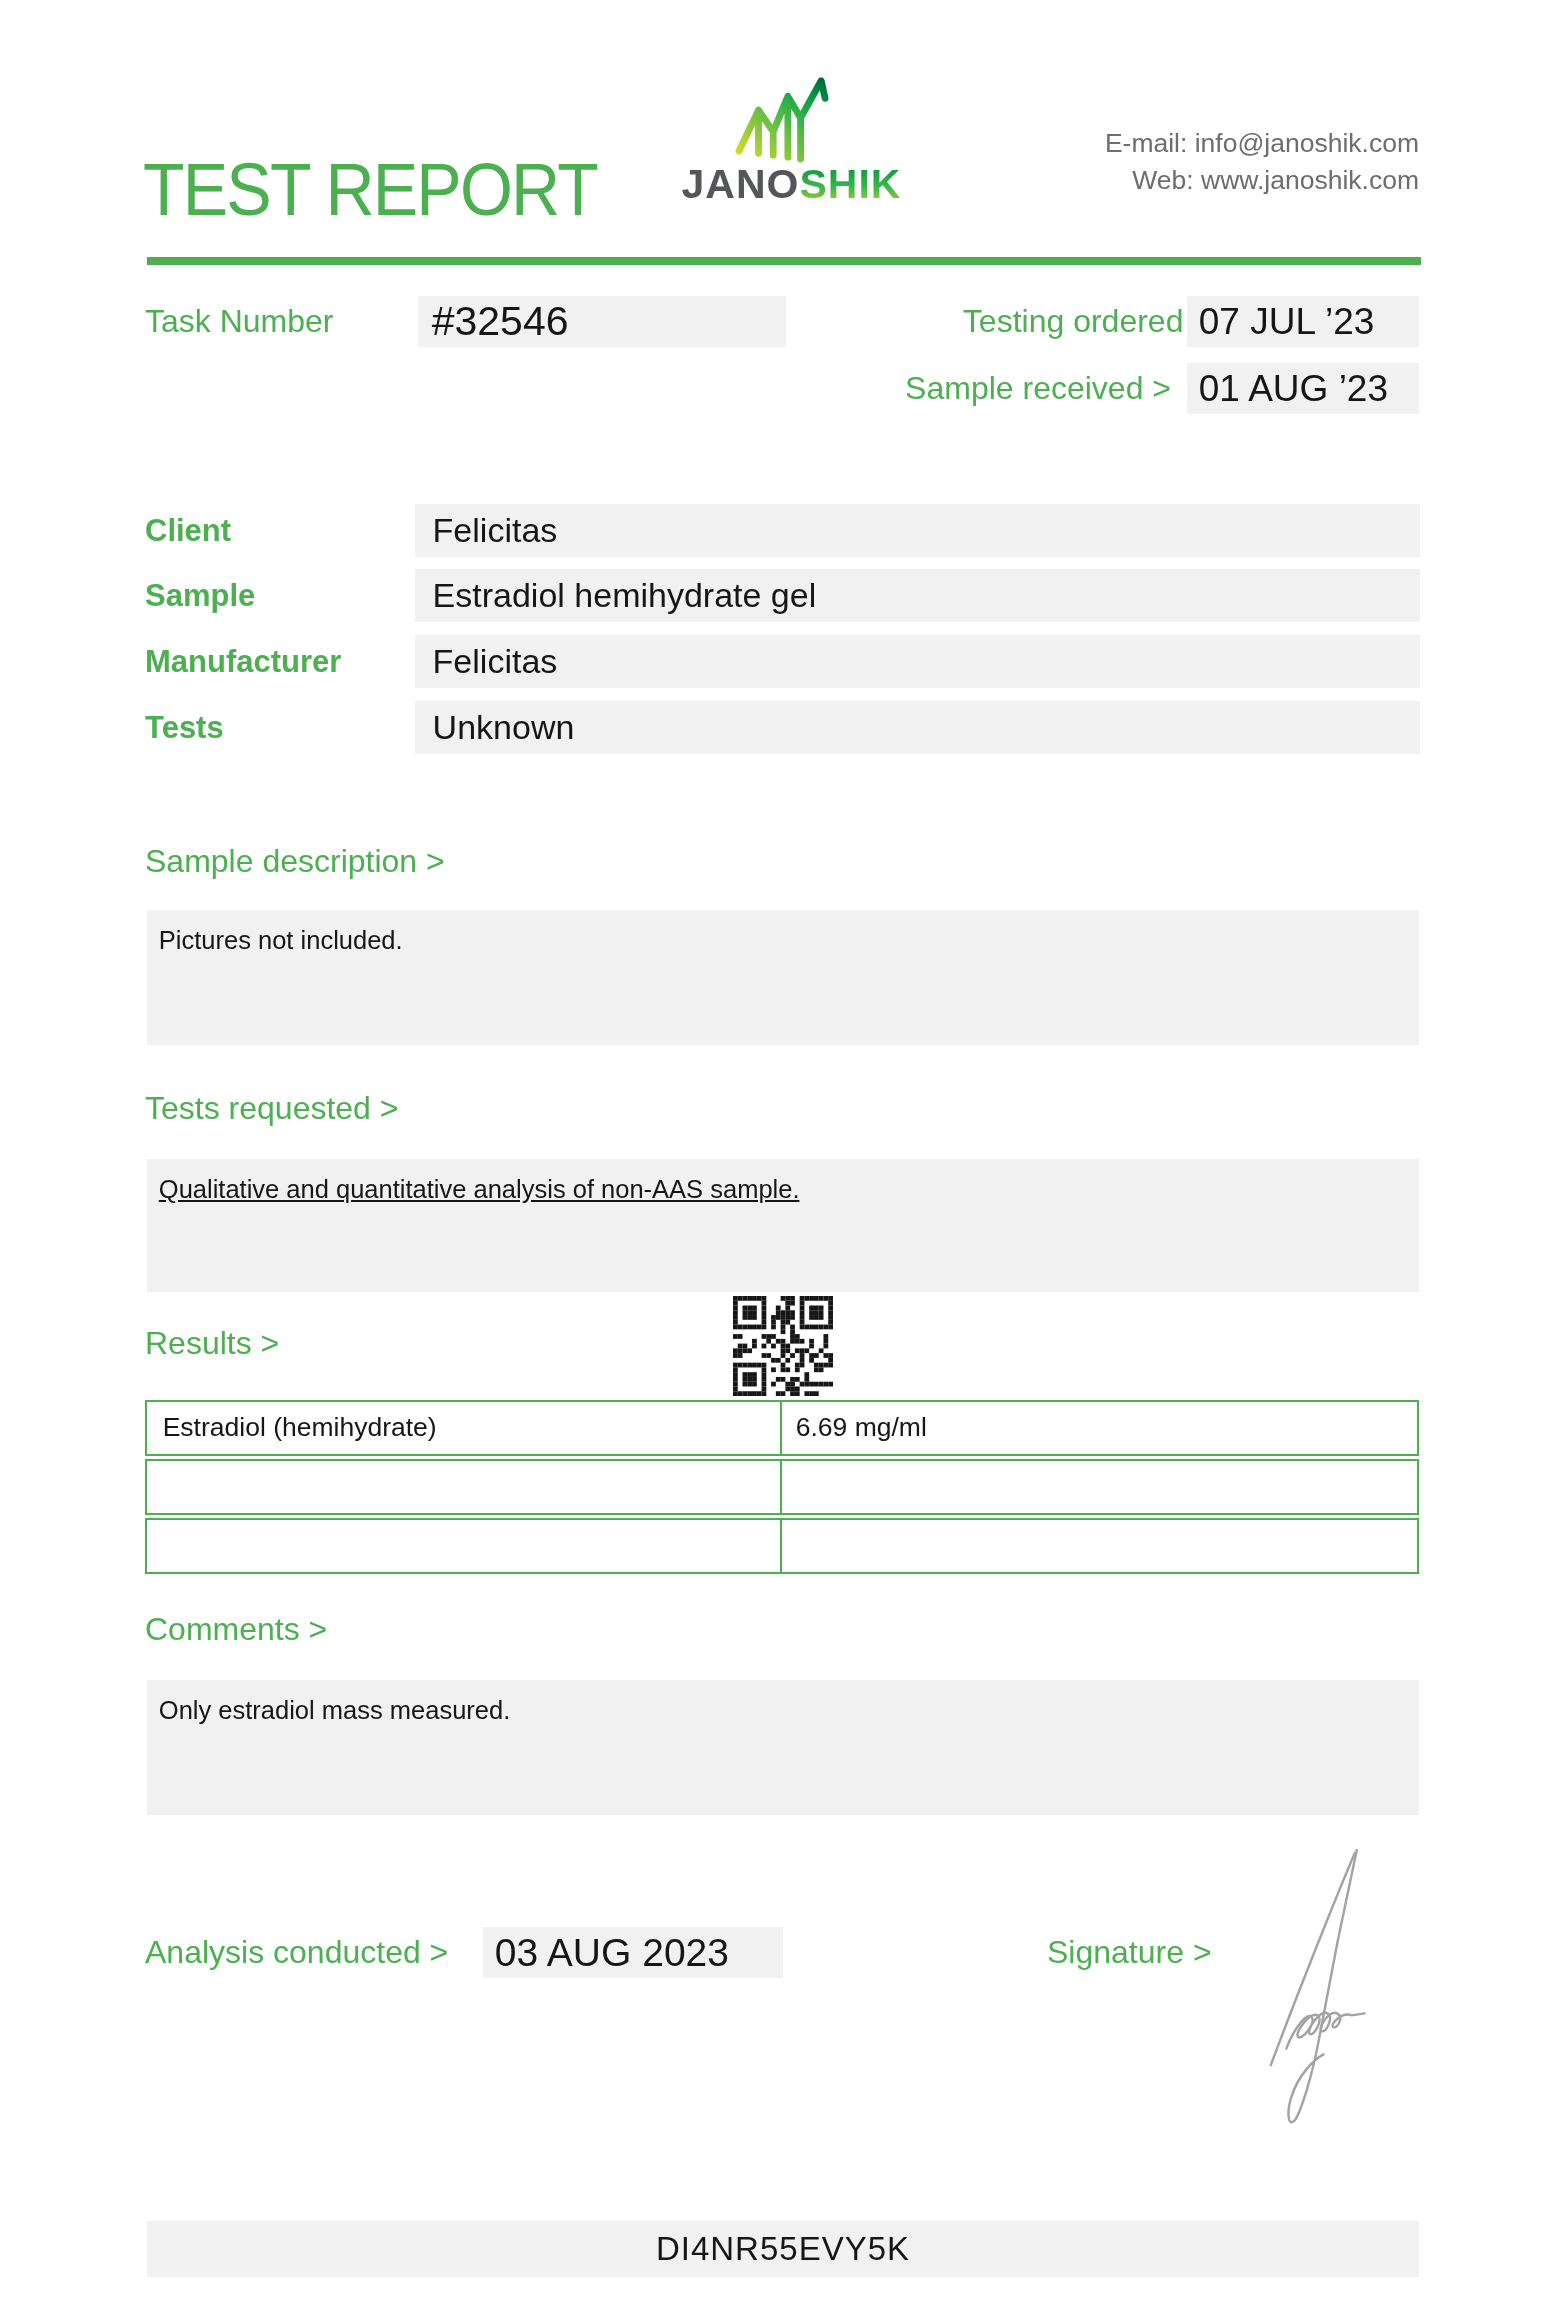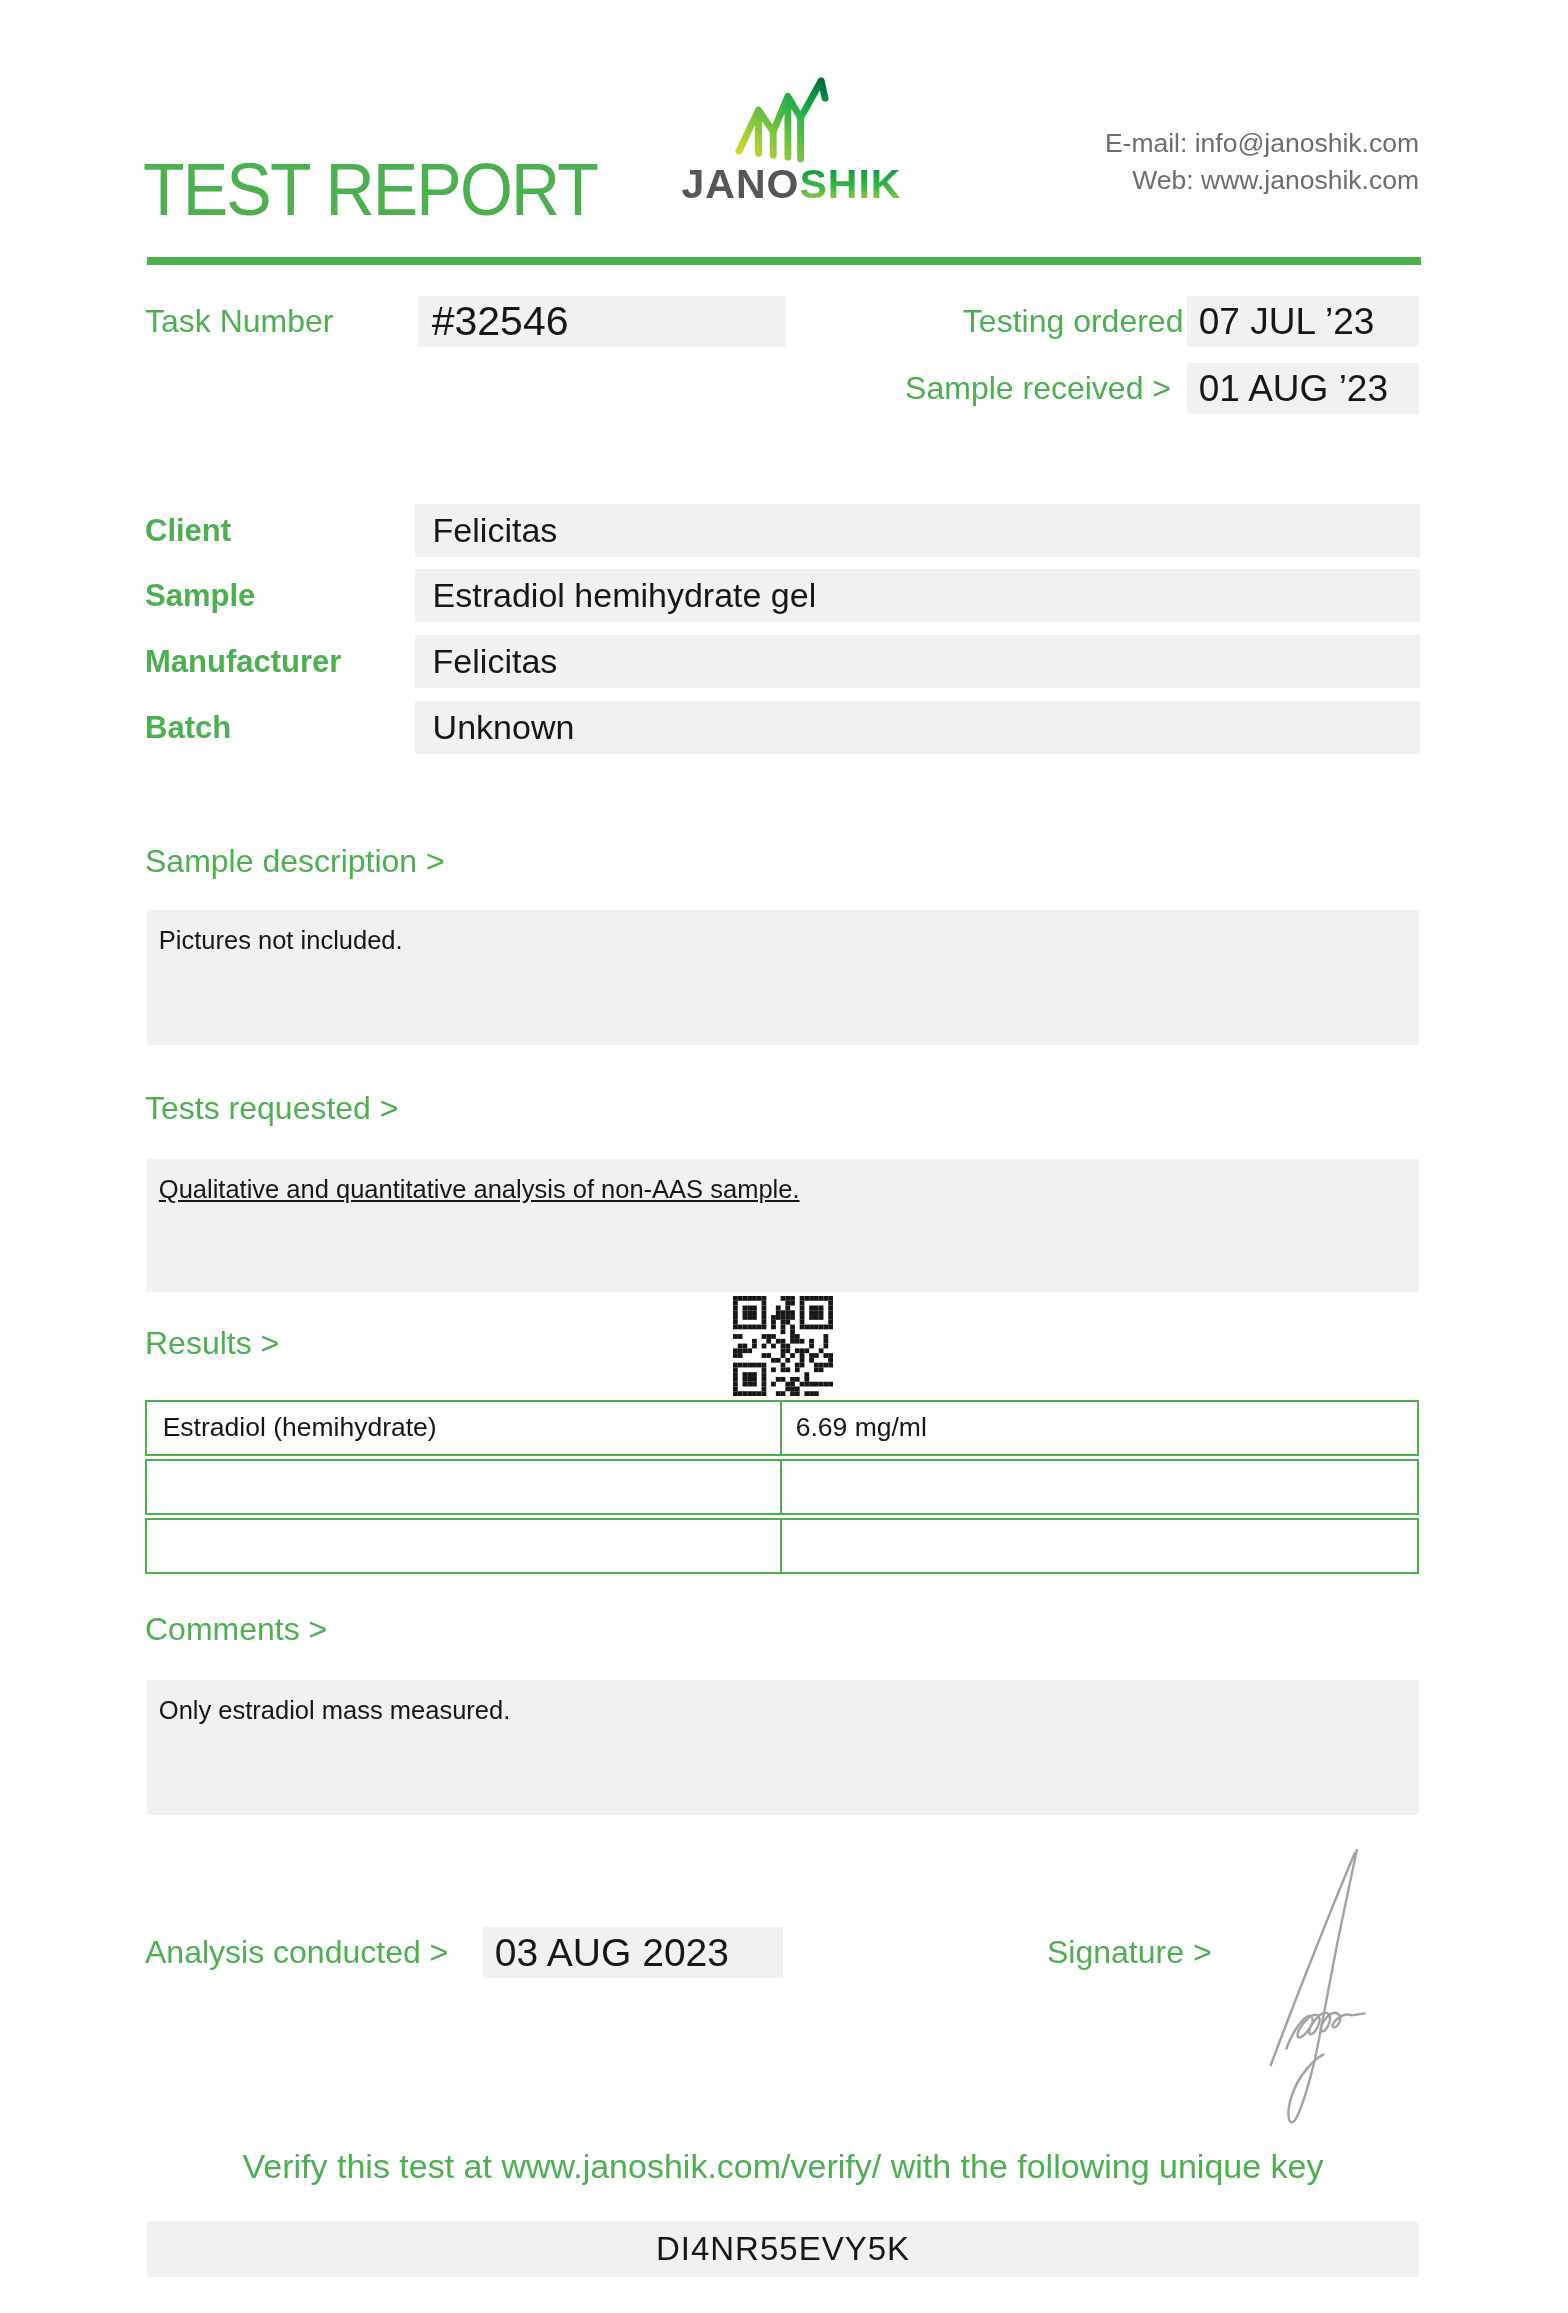--- a/index.html
+++ b/index.html
@@ -106,21 +106,21 @@
   <div class="vbox ordered-value">07 JUL ’23</div>
   <div class="glabel received-label">Sample received &gt;</div>
   <div class="vbox received-value">01 AUG ’23</div>
 
   <div class="glabel d-label r0">Client</div>
   <div class="vbox d-value r0">Felicitas</div>
   <div class="glabel d-label r1">Sample</div>
   <div class="vbox d-value r1">Estradiol hemihydrate gel</div>
   <div class="glabel d-label r2">Manufacturer</div>
   <div class="vbox d-value r2">Felicitas</div>
-  <div class="glabel d-label r3">Batch</div>
+  <div class="glabel d-label r3">Tests</div>
   <div class="vbox d-value r3">Unknown</div>
 
   <div class="glabel h-sd">Sample description &gt;</div>
   <div class="sec-box b-sd">
     <span>Pictures not included.</span>
   </div>
 
   <div class="glabel h-tr">Tests requested &gt;</div>
   <div class="sec-box b-tr">
     <span>Qualitative and quantitative analysis of non-AAS sample.</span>
@@ -372,19 +372,18 @@
   <div class="glabel signature-label">Signature &gt;</div>
 
   <svg class="signature" viewBox="0 0 135 310">
     <g fill="none" stroke="#9a9a9a" stroke-width="2.5" stroke-linecap="round" opacity="0.9">
       <path d="M100 15 C 88 70, 72 150, 62 205 C 55 245, 42 285, 36 292 C 30 298, 28 284, 33 268 C 40 244, 58 228, 66 224"></path>
       <path d="M12 235 C 40 160, 80 60, 98 18"></path>
       <path d="M28 218 C 36 196, 50 180, 54 186 C 58 192, 44 210, 40 206 C 36 202, 52 180, 60 184 C 66 188, 56 206, 52 203 C 48 200, 62 178, 70 182 C 77 186, 68 203, 64 200 C 60 197, 72 178, 80 182 C 87 186, 80 198, 76 196 C 72 194, 84 180, 95 184 L 108 182"></path>
     </g>
   </svg>
 
-  <div class="verify">Verify this test at www.janoshik.com/verify/ with the following unique key</div>
   <div class="key-box">
     <span>DI4NR55EVY5K</span>
   </div>
 
 </div>
 
 
 </body></html>

